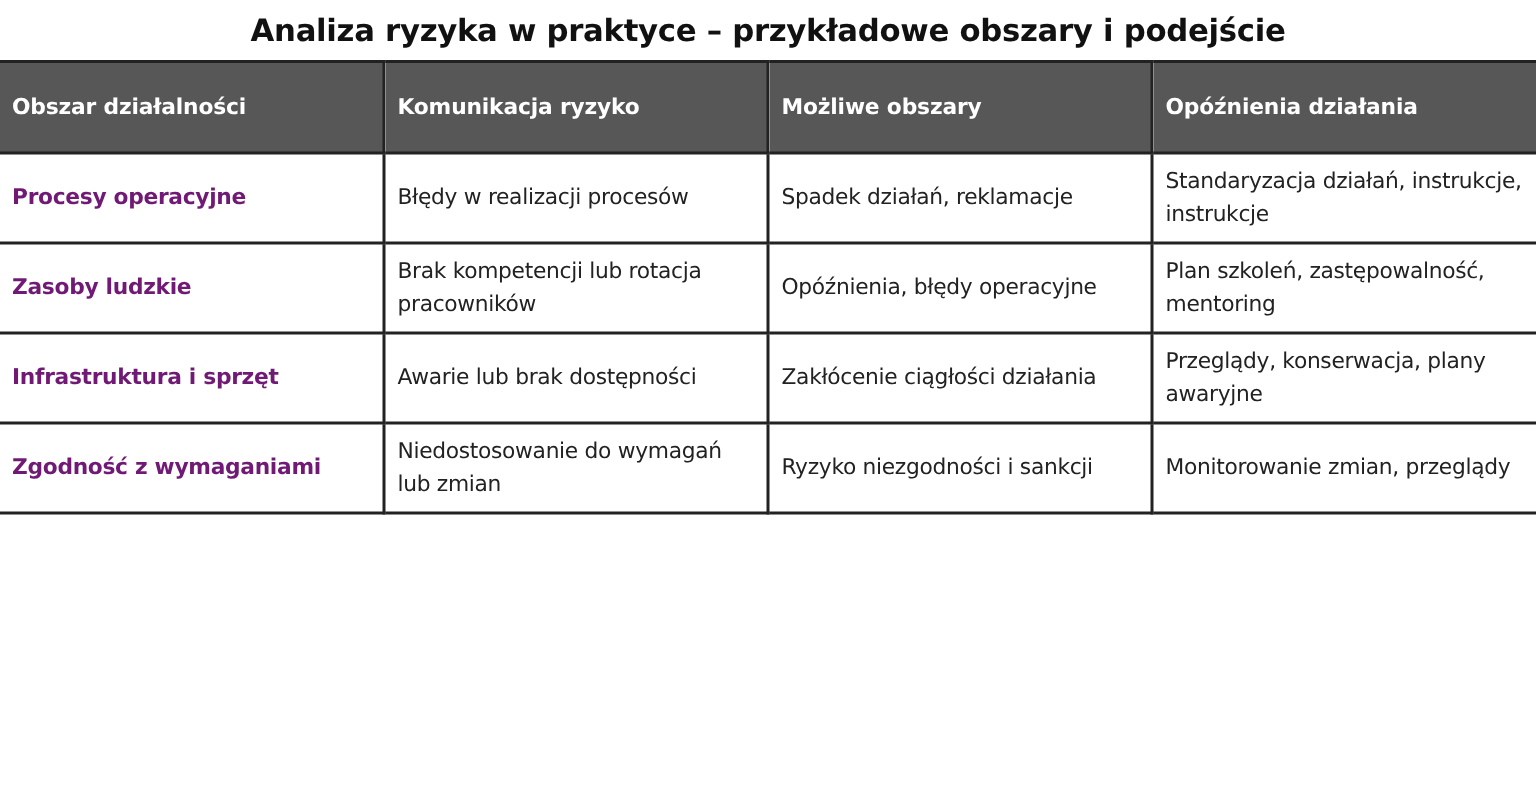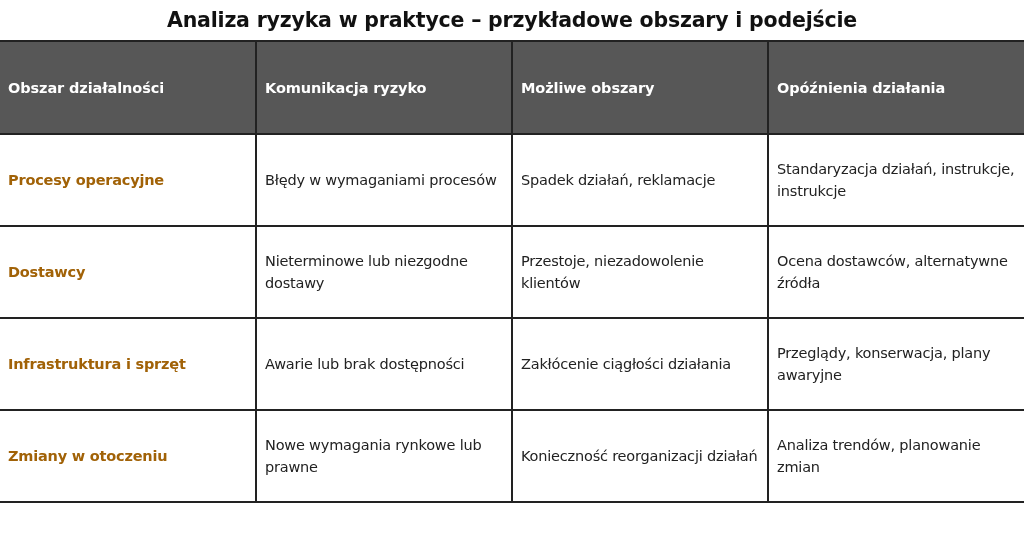--- a/index.html
+++ b/index.html
@@ -27,21 +27,21 @@
       position: absolute;
       top: 40px;
       left: 0;
       width: 1024px;
       border-collapse: collapse;
       table-layout: fixed;
     }
     table.risk col { width: 256px; }
     table.risk th, table.risk td {
       border: 2px solid #222222;
-      padding: 16px 8px;
+      padding: 0 8px;
       text-align: left;
       vertical-align: middle;
       font-size: 14.5px;
       line-height: 22px;
       overflow: hidden;
       margin-left: 16px;
     }
     table.risk th {
       background: #575757;
       color: #ffffff;
@@ -49,21 +49,21 @@
       height: 59px;
       letter-spacing: -0.1px;
     }
     table.risk td {
       height: 58px;
       color: #222222;
       letter-spacing: -0.2px;
     }
     table.risk td.area {
       font-weight: bold;
-      color: #a16207;
+      color: #701a75;
     }
     table.risk tr > :first-child { border-left: none; }
     table.risk tr > :last-child { border-right: none; }
   </style>
 </head>
 <body>
 
 <div class="title">Analiza ryzyka w praktyce – przykładowe obszary i podejście</div>
 
 <table class="risk">
@@ -77,36 +77,36 @@
     <tr>
       <th>Obszar działalności</th>
       <th>Komunikacja ryzyko</th>
       <th>Możliwe obszary</th>
       <th>Opóźnienia działania</th>
     </tr>
   </thead>
   <tbody>
     <tr>
       <td class="area">Procesy operacyjne</td>
-      <td>Błędy w wymaganiami procesów</td>
+      <td>Błędy w realizacji procesów</td>
       <td>Spadek działań, reklamacje</td>
       <td>Standaryzacja działań, instrukcje, instrukcje</td>
     </tr>
     <tr>
-      <td class="area">Dostawcy</td>
-      <td>Nieterminowe lub niezgodne dostawy</td>
-      <td>Przestoje, niezadowolenie klientów</td>
-      <td>Ocena dostawców, alternatywne źródła</td>
+      <td class="area">Zasoby ludzkie</td>
+      <td>Brak kompetencji lub rotacja pracowników</td>
+      <td>Opóźnienia, błędy operacyjne</td>
+      <td>Plan szkoleń, zastępowalność, mentoring</td>
     </tr>
     <tr>
       <td class="area">Infrastruktura i sprzęt</td>
       <td>Awarie lub brak dostępności</td>
       <td>Zakłócenie ciągłości działania</td>
       <td>Przeglądy, konserwacja, plany awaryjne</td>
     </tr>
     <tr>
-      <td class="area">Zmiany w otoczeniu</td>
-      <td>Nowe wymagania rynkowe lub prawne</td>
-      <td>Konieczność reorganizacji działań</td>
-      <td>Analiza trendów, planowanie zmian</td>
+      <td class="area">Zgodność z wymaganiami</td>
+      <td>Niedostosowanie do wymagań lub zmian</td>
+      <td>Ryzyko niezgodności i sankcji</td>
+      <td>Monitorowanie zmian, przeglądy</td>
     </tr>
   </tbody>
 </table>
 
 </body></html>

